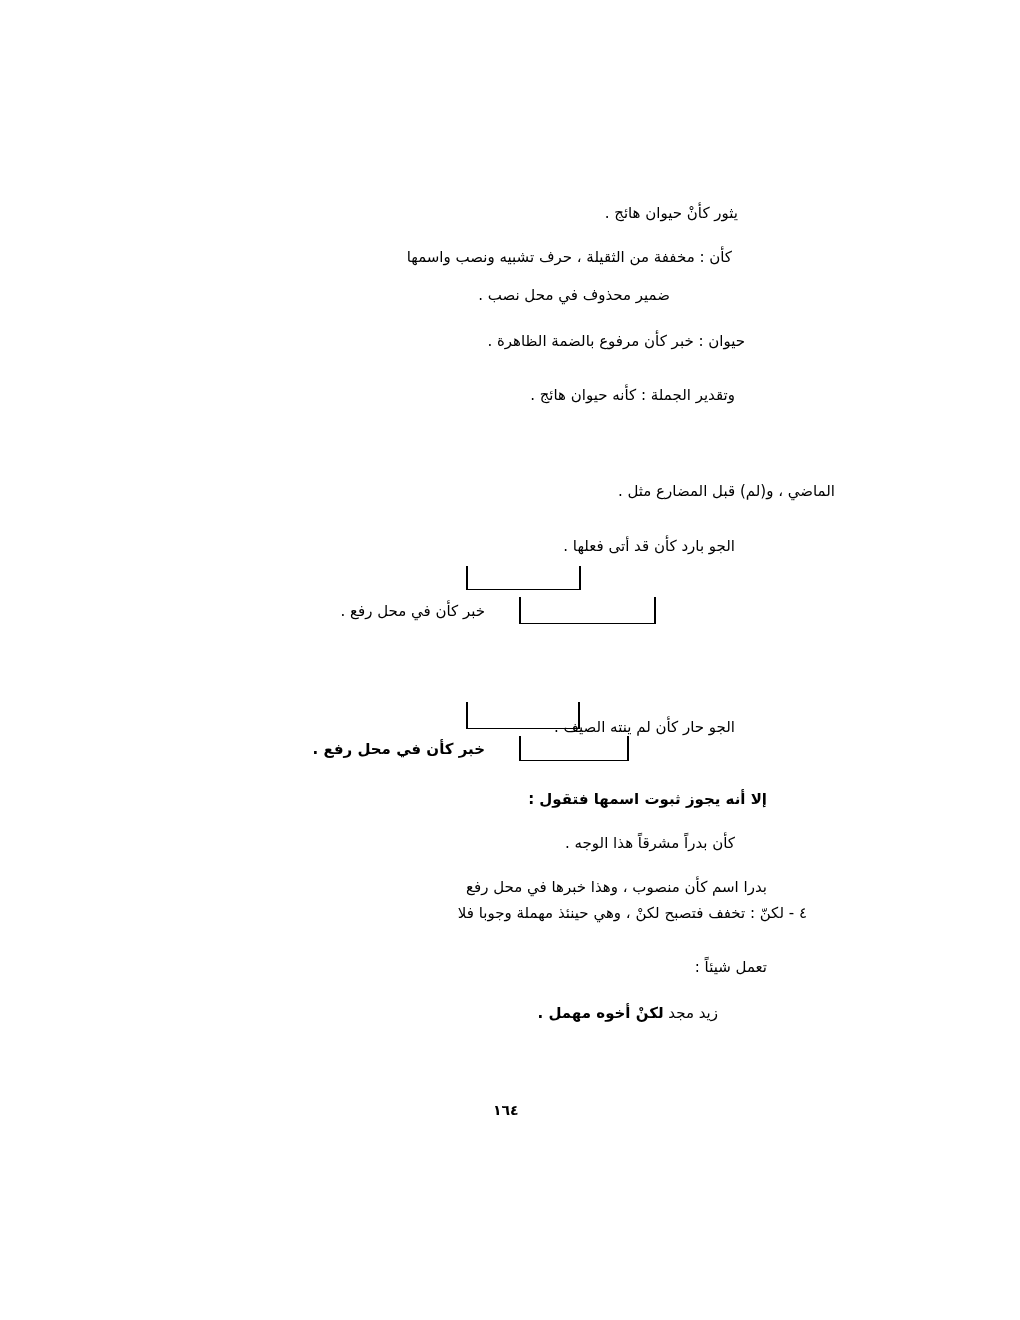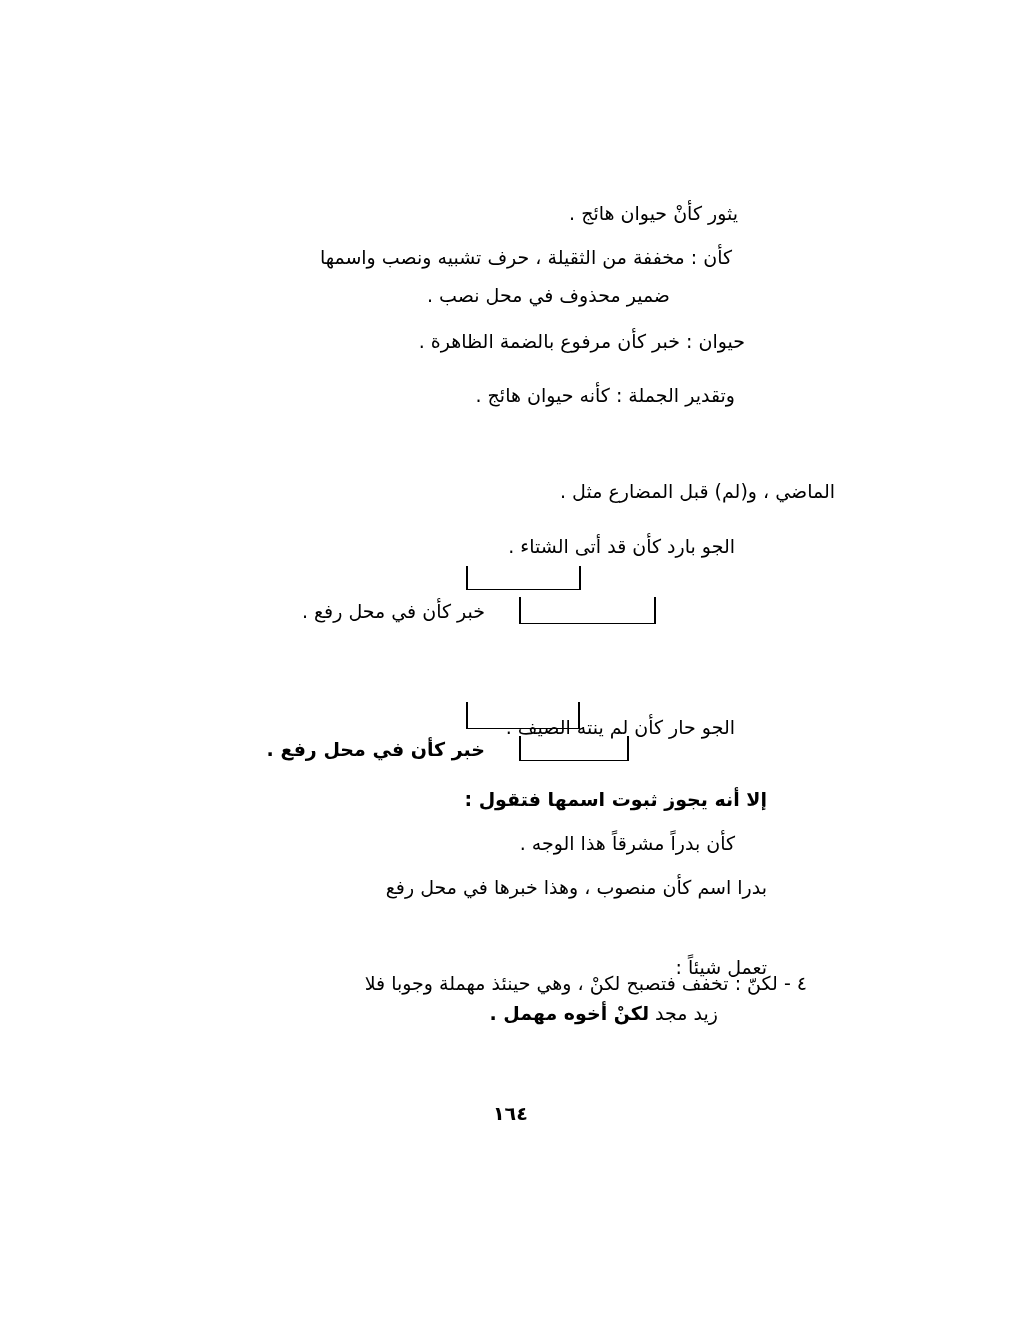--- a/index.html
+++ b/index.html
@@ -18,68 +18,68 @@
     .page {
       position: absolute;
       left: 0; top: 0;
       width: 1020px; height: 1320px;
     }
     .line {
       position: absolute;
       direction: rtl;
       text-align: right;
       white-space: nowrap;
-      font-size: 19px;
+      font-size: 15px;
       line-height: 26px;
     }
     .bold { font-weight: bold; }
     .bracket {
       position: absolute;
       border-left: 2px solid #000;
       border-right: 2px solid #000;
       border-bottom: 1px solid #000;
       box-sizing: border-box;
     }
     .page-number {
       position: absolute;
       direction: rtl;
-      font-size: 19px;
+      font-size: 14px;
       font-weight: bold;
     }
   </style>
 </head>
 <body>
 
 <div class="page">
 
   <div class="line" style="right:282px; top:200px;">يثور كأنْ حيوان هائج .</div>
 
   <div class="line" style="right:288px; top:244px; width:560px;">كأن : مخففة من الثقيلة ، حرف تشبيه ونصب واسمها</div>
   <div class="line" style="right:350px; top:282px;">ضمير محذوف في محل نصب .</div>
 
   <div class="line" style="right:275px; top:328px;">حيوان : خبر كأن مرفوع بالضمة الظاهرة .</div>
   <div class="line" style="right:285px; top:382px;">وتقدير الجملة : كأنه حيوان هائج .</div>
 
   <div class="line" style="right:185px; top:478px;">الماضي ، و(لم) قبل المضارع مثل .</div>
 
-  <div class="line" style="right:285px; top:533px;">الجو بارد كأن قد أتى الشتاء .</div>
+  <div class="line" style="right:285px; top:533px;">الجو بارد كأن قد أتى فعلها .</div>
   <div class="bracket" style="left:466px; top:566px; width:115px; height:24px;"></div>
   <div class="bracket" style="left:519px; top:597px; width:137px; height:27px;"></div>
   <div class="line" style="right:535px; top:598px;">خبر كأن في محل رفع .</div>
 
   <div class="line" style="right:285px; top:670px;margin-top:44px;">الجو حار كأن لم ينته الصيف .</div>
   <div class="bracket" style="left:466px; top:702px; width:114px; height:27px;"></div>
   <div class="bracket" style="left:519px; top:736px; width:110px; height:25px;"></div>
   <div class="line bold" style="right:535px; top:736px;">خبر كأن في محل رفع .</div>
 
   <div class="line bold" style="right:253px; top:786px;">إلا أنه يجوز ثبوت اسمها فتقول :</div>
   <div class="line" style="right:285px; top:830px;">كأن بدراً مشرقاً هذا الوجه .</div>
   <div class="line" style="right:253px; top:874px;">بدرا اسم كأن منصوب ، وهذا خبرها في محل رفع</div>
 
-  <div class="line" style="right:213px; top:970px;margin-left:12px;">٤ - لكنّ : تخفف فتصبح لكنْ ، وهي حينئذ مهملة وجوبا فلا</div>
+  <div class="line" style="right:213px; top:900px;margin-left:12px;">٤ - لكنّ : تخفف فتصبح لكنْ ، وهي حينئذ مهملة وجوبا فلا</div>
   <div class="line" style="right:253px; top:954px;">تعمل شيئاً :</div>
 
   <div class="line" style="right:302px; top:1000px;text-align:center;">
     <span>زيد مجد </span><span class="bold">لكنْ أخوه مهمل .</span>
   </div>
 
   <div class="page-number" style="left:493px; top:1102px;">١٦٤</div>
 
 </div>
 

